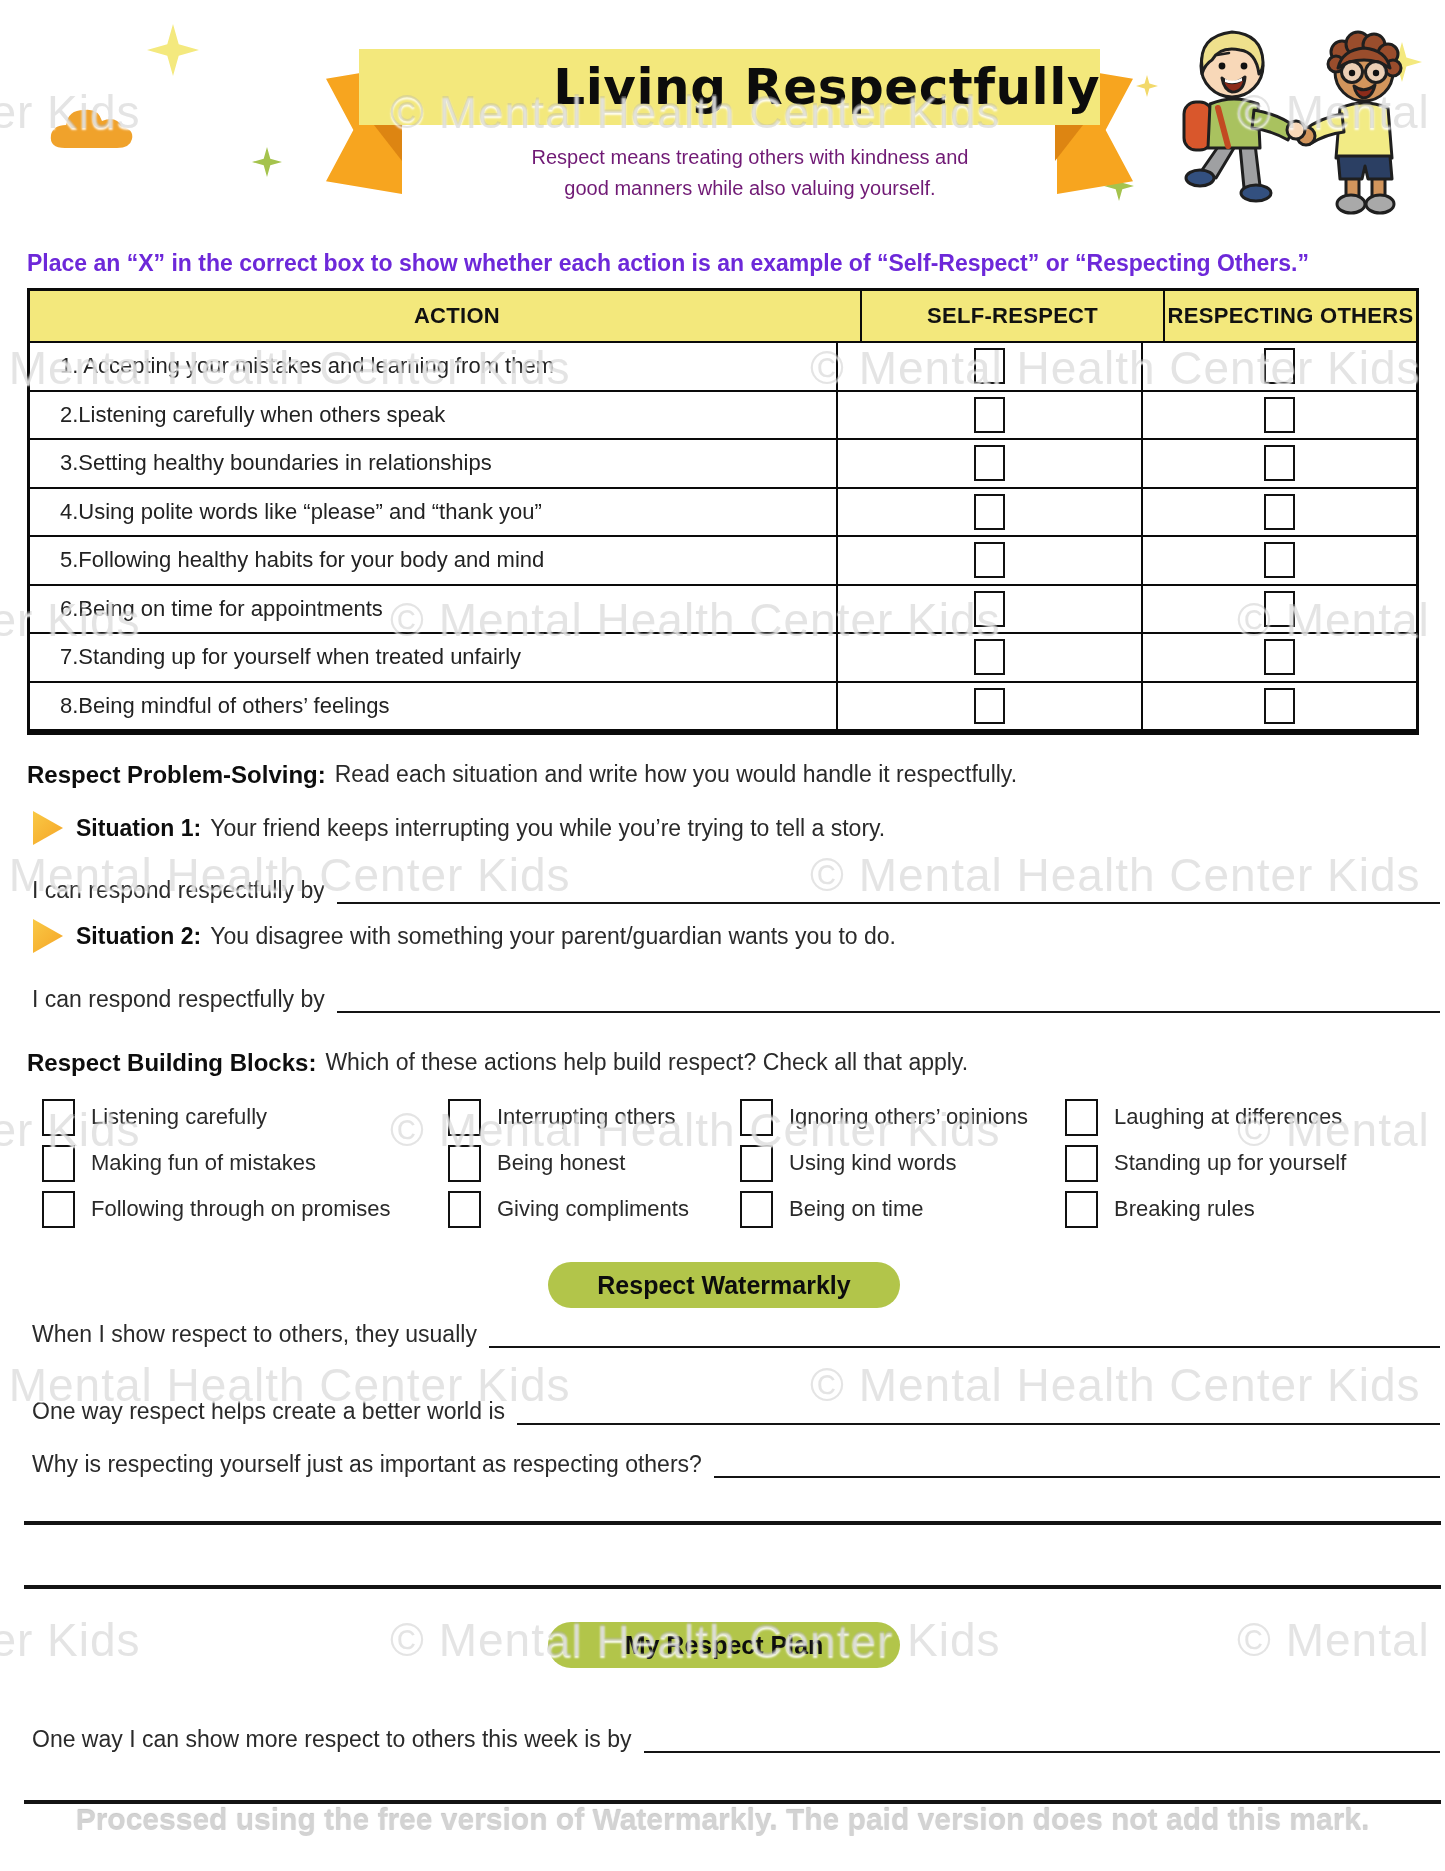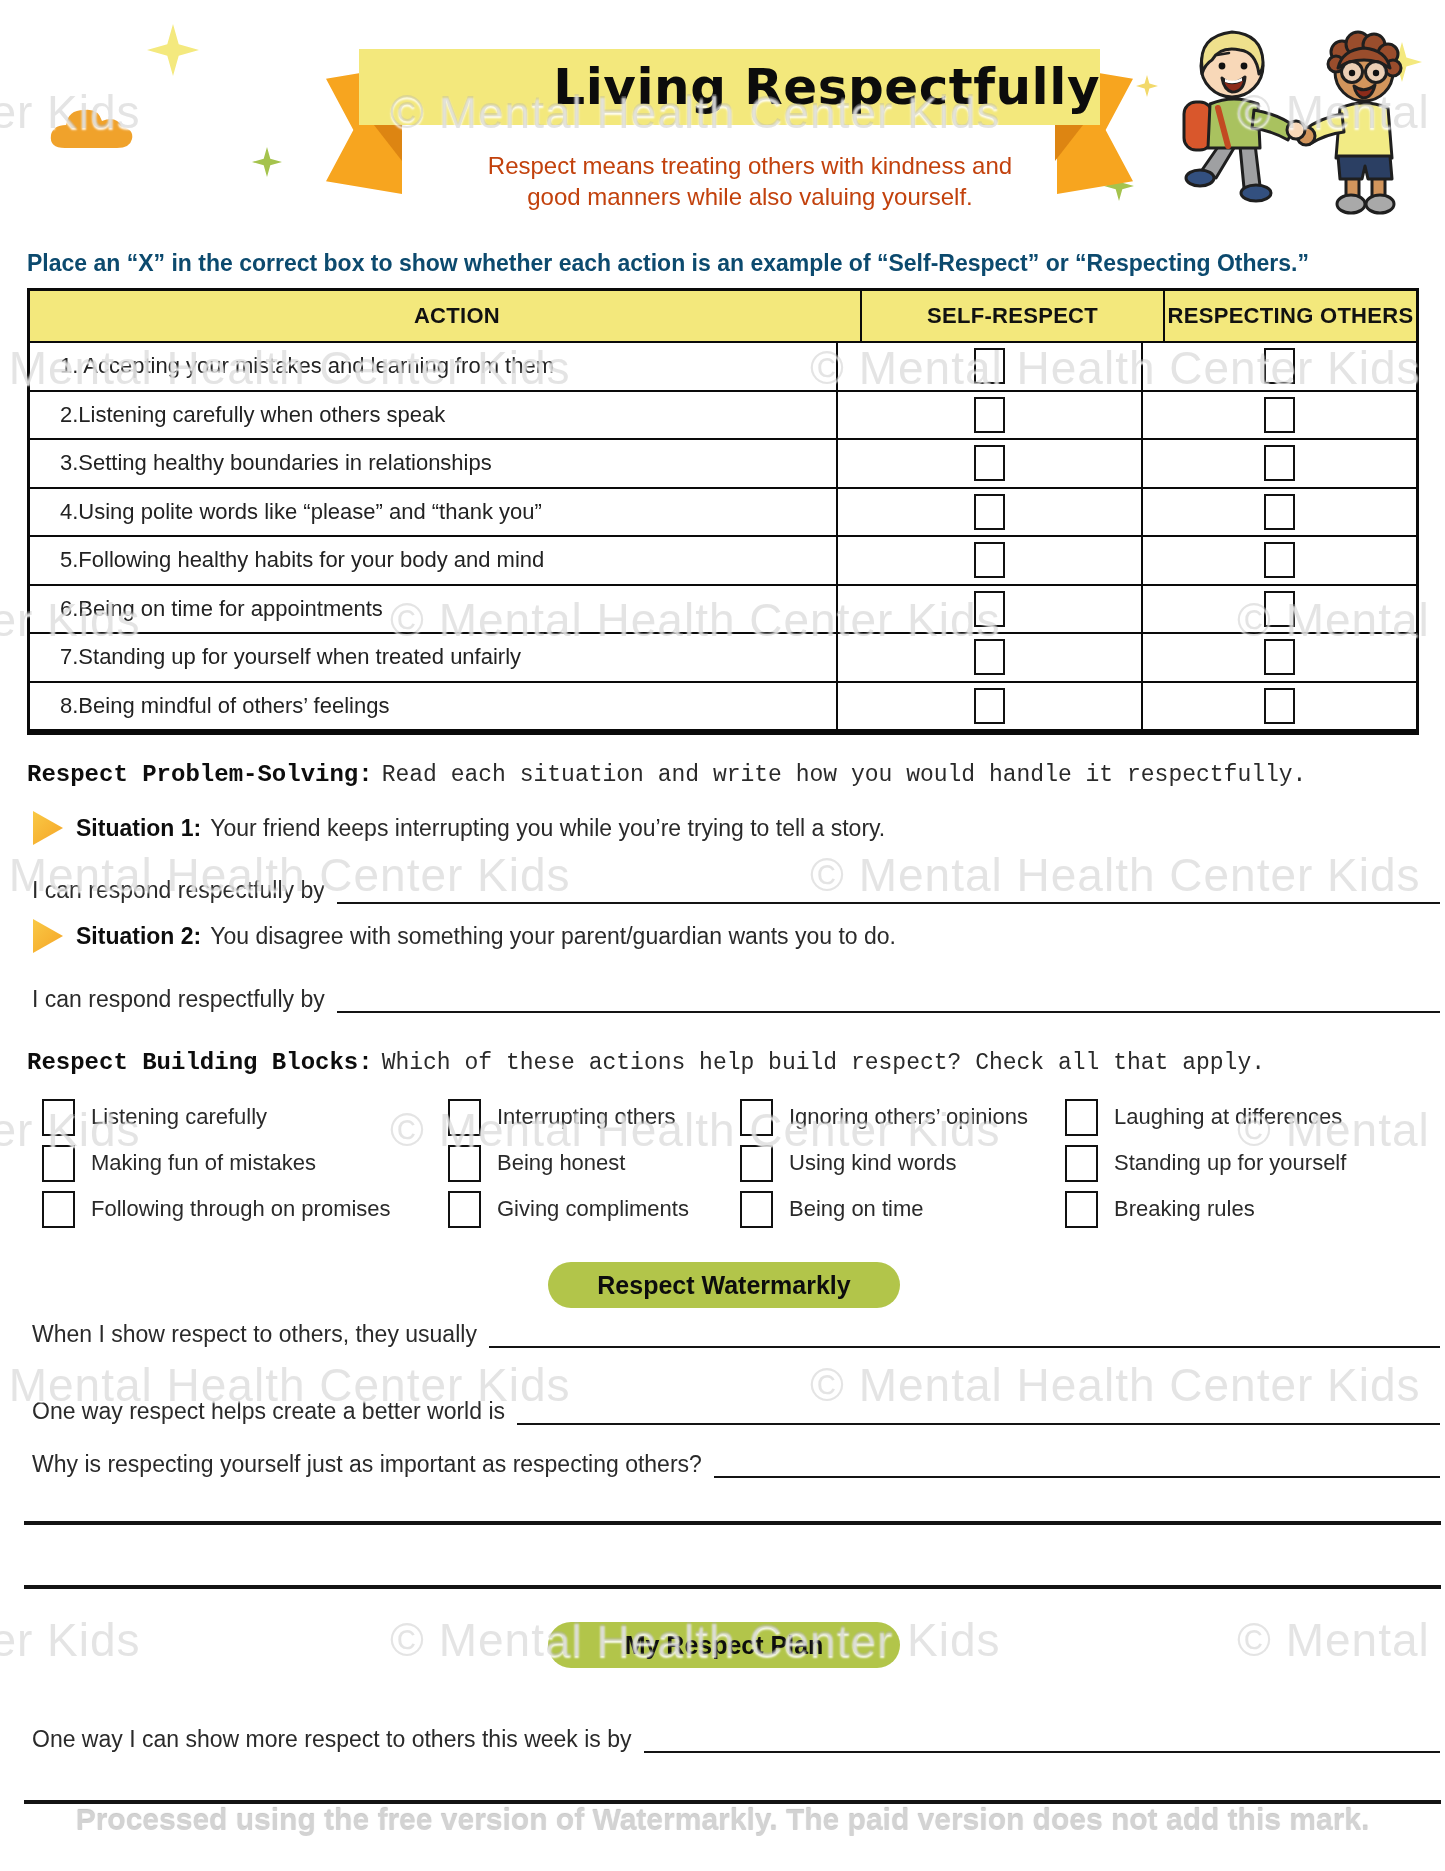--- a/index.html
+++ b/index.html
@@ -21,41 +21,41 @@
   .tail-left{left:326px;clip-path:polygon(100% 0,0 10%,36% 50%,0 90%,100% 100%);}
   .tail-right{left:1057px;clip-path:polygon(0 0,100% 10%,64% 50%,100% 90%,0 100%);}
   .ribbon-fold{position:absolute;top:125px;width:28px;height:36px;background:var(--ribbon-fold);z-index:2;}
   .fold-left{left:374px;clip-path:polygon(0 0,100% 0,100% 100%);}
   .fold-right{left:1055px;clip-path:polygon(0 0,100% 0,0 100%);}
   .banner{
     position:absolute;left:359px;top:49px;width:741px;height:76px;background:var(--banner-yellow);z-index:3;
     display:flex;align-items:center;justify-content:flex-end;
   }
   .title{font-family:"DejaVu Sans", sans-serif;font-weight:800;font-size:50px;color:#0c0c0c;letter-spacing:.5px;}
-  .subtitle{position:absolute;left:330px;top:150px;width:840px;text-align:center;font-size:24px;line-height:31px;color:#c2410c;z-index:3;}
+  .subtitle{position:absolute;left:330px;top:142px;width:840px;text-align:center;font-size:20px;line-height:31px;color:#701a75;z-index:3;}
   .kids{position:absolute;left:1158px;top:16px;width:284px;height:200px;z-index:2;}
   .cloud{position:absolute;left:45px;top:98px;width:92px;height:54px;}
   
-  .instruction{position:absolute;left:27px;top:250px;width:1400px;font-size:23px;font-weight:600;color:#0c4a6e;}
+  .instruction{position:absolute;left:27px;top:250px;width:1400px;font-size:23px;font-weight:600;color:#6d28d9;}
   
   .atable{
     position:absolute;left:27px;top:288px;width:1392px;height:447px;box-sizing:border-box;
     border:3px solid #0a0a0a;border-bottom-width:6px;display:flex;flex-direction:column;z-index:4;background:transparent;
   }
   .thead{display:grid;grid-template-columns:808px 303px auto;height:50px;background:var(--banner-yellow);border-bottom:2.5px solid #0a0a0a;padding-left:24px;}
   .th{display:flex;align-items:center;justify-content:center;font-size:22px;font-weight:700;letter-spacing:.3px;color:#111;}
   .th:nth-child(1),.th:nth-child(2){border-right:2px solid #0a0a0a;}
   .trow{display:grid;grid-template-columns:808px 303px auto;flex:1;border-bottom:2px solid #0a0a0a;}
   .trow:last-child{border-bottom:none;}
   .td-action{display:flex;align-items:center;padding-left:30px;font-size:22px;color:#222;border-right:2px solid #0a0a0a;}
   .td-box{display:flex;align-items:center;justify-content:center;}
   .td-box + .td-box{border-left:2px solid #0a0a0a;}
   .cb{width:31px;height:36px;border:2px solid #111;background:#fff;box-sizing:border-box;}
   
-  .sect{position:absolute;left:27px;display:flex;align-items:flex-end;font-size:23px;color:#2a2a2a;font-family:Liberation Mono, monospace;}
+  .sect{position:absolute;left:27px;display:flex;align-items:flex-start;font-size:23px;color:#2a2a2a;}
   .sect .b{font-weight:700;color:#0d0d0d;font-size:24px;margin-right:9px;}
   .situation{position:absolute;display:flex;align-items:center;font-size:23px;color:#2a2a2a;}
   .sit-arrow{width:30px;height:34px;margin-right:13px;background:linear-gradient(135deg,#F9C945,var(--arrow-orange));clip-path:polygon(0 0,100% 50%,0 100%);}
   .situation .b{font-weight:700;color:#0d0d0d;margin-right:9px;}
   .prow{position:absolute;left:32px;right:5px;display:flex;align-items:flex-end;font-size:23px;color:#2a2a2a;height:32px;}
   .prow .fill{flex:1;margin-left:12px;border-bottom:2.5px solid #141414;height:26px;}
   .fullline{position:absolute;left:24px;width:1417px;border-top:4px solid #141414;height:0;}
   
   .bbcol{position:absolute;top:1094px;}
   .bbitem{display:flex;align-items:center;height:46px;}

